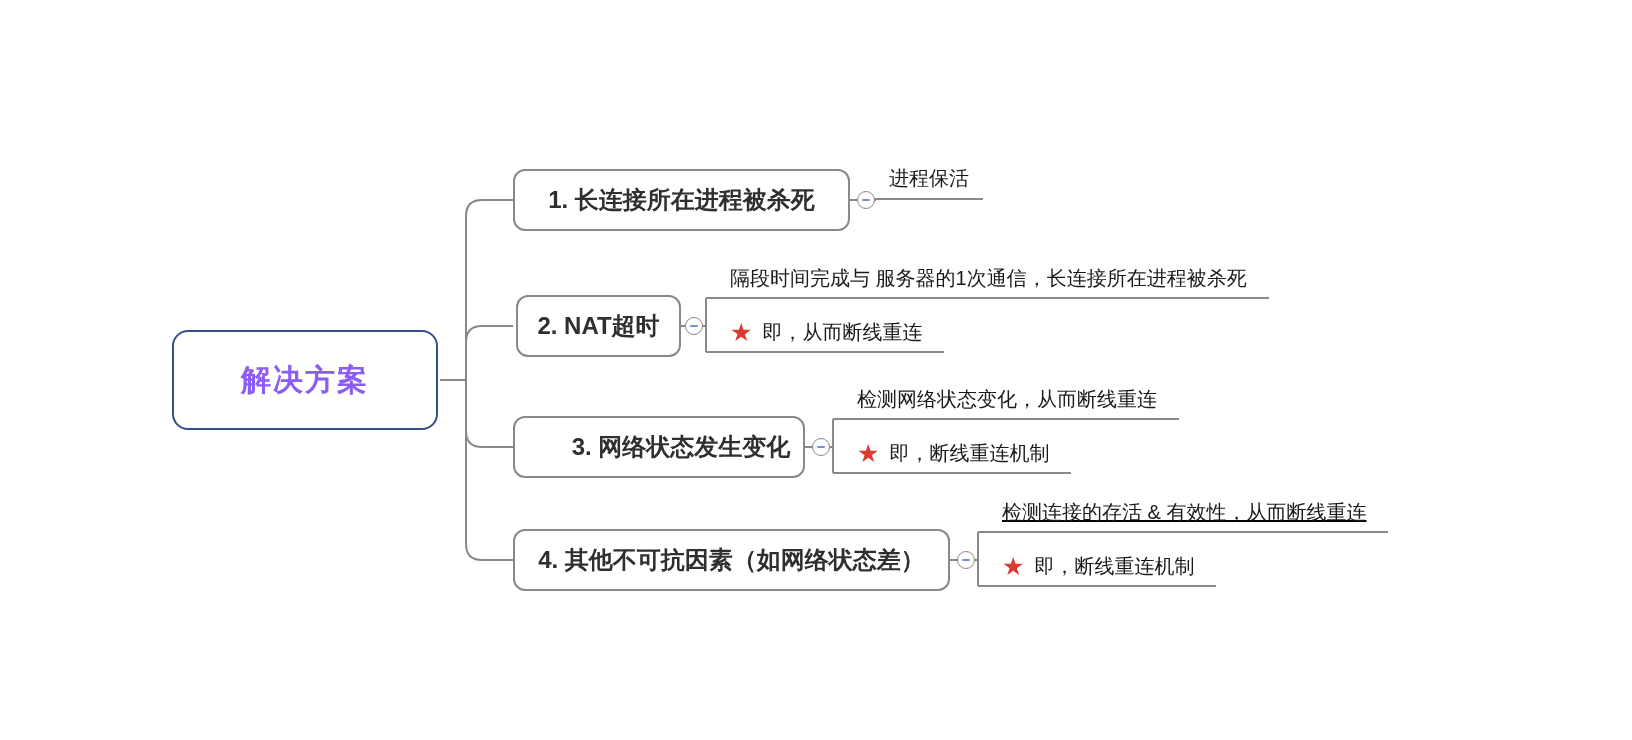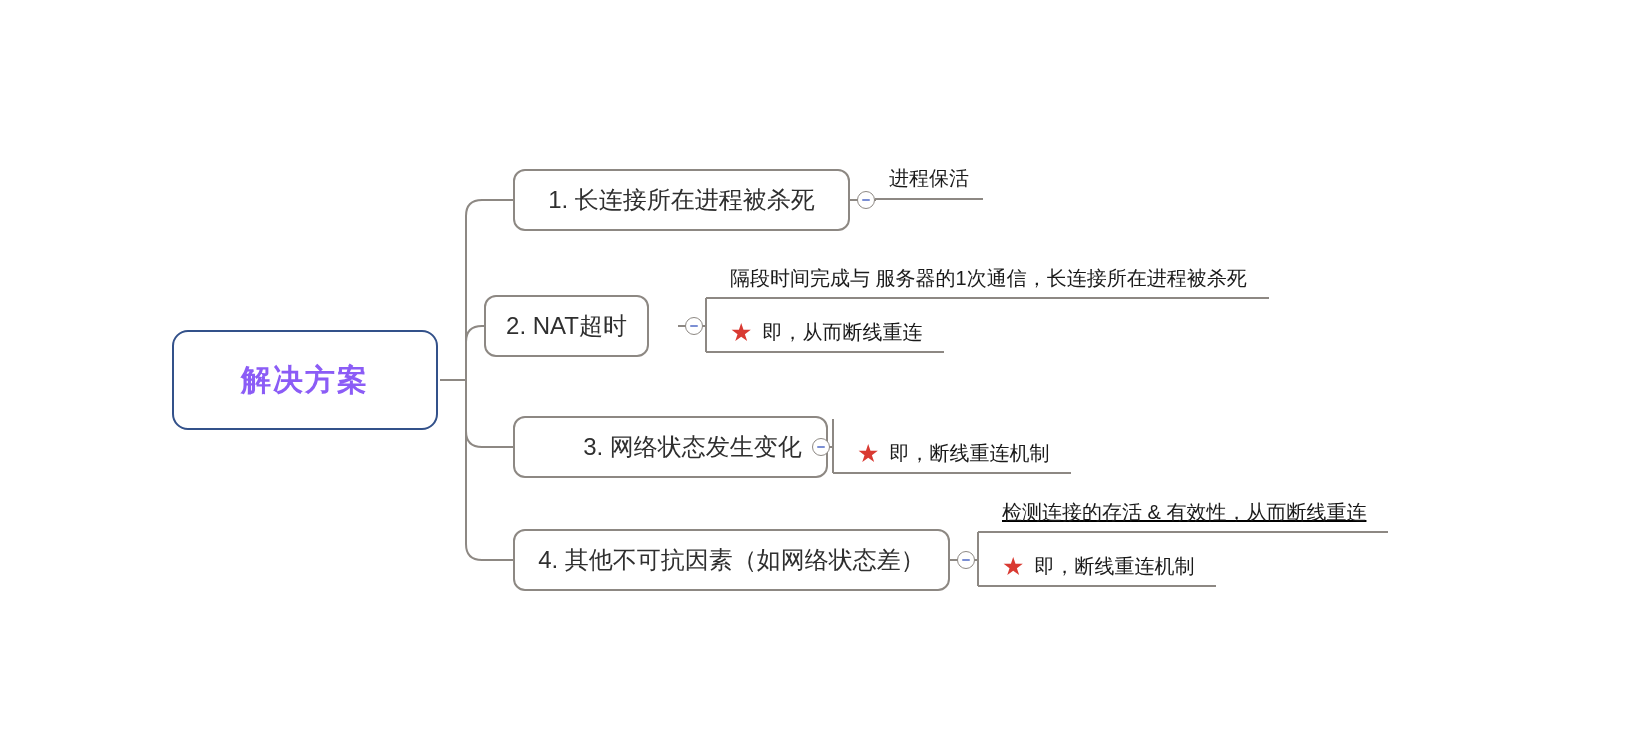--- a/index.html
+++ b/index.html
@@ -29,25 +29,25 @@
   .root-node span{
     font-size:30px;font-weight:700;color:#8b5cf6;letter-spacing:2px;
   }
 
   .topic{
     position:absolute;height:62px;
     border:2px solid var(--line);border-radius:12px;background:#ffffff;
     display:flex;align-items:center;justify-content:center;
   }
   .topic span{
-    font-size:24px;font-weight:400;color:var(--topic-text);white-space:nowrap;
+    font-size:24px;font-weight:700;color:var(--topic-text);white-space:nowrap;
   }
   .t1{left:513px;top:169px;width:337px;}
-  .t2{left:484px;top:295px;width:165px;}
-  .t3{left:513px;top:416px;width:315px;padding-left:44px;}
+  .t2{left:516px;top:295px;width:165px;}
+  .t3{left:513px;top:416px;width:292px;padding-left:44px;}
   .t4{left:513px;top:529px;width:437px;}
 
   .collapse{
     position:absolute;width:18px;height:18px;border-radius:50%;
     border:1.5px solid var(--line);background:#ffffff;
     display:flex;align-items:center;justify-content:center;z-index:3;
   }
   .collapse .minus{display:block;width:8px;height:2px;background:#7b8fd4;border-radius:1px;}
   .c1{left:857px;top:191px;}
   .c2{left:685px;top:317px;}
@@ -132,20 +132,23 @@
   </div>
 
   <div class="leaf l2a">
     <span class="leaf-label">隔段时间完成与 服务器的1次通信，长连接所在进程被杀死</span>
   </div>
   <div class="leaf l2b">
     <span class="star">★</span>
     <span class="leaf-label">即，从而断线重连</span>
   </div>
 
+  <div class="leaf l3a">
+    <span class="leaf-label">检测网络状态变化，从而断线重连</span>
+  </div>
   <div class="leaf l3b">
     <span class="star">★</span>
     <span class="leaf-label">即，断线重连机制</span>
   </div>
 
   <div class="leaf l4a">
     <span class="leaf-label">检测连接的存活 &amp; 有效性，从而断线重连</span>
   </div>
   <div class="leaf l4b">
     <span class="star">★</span>

